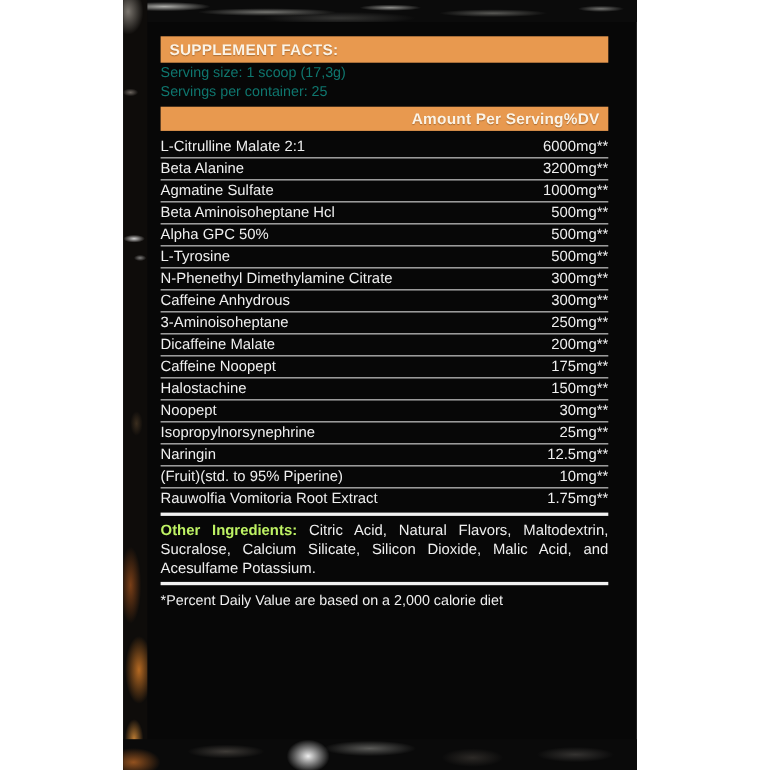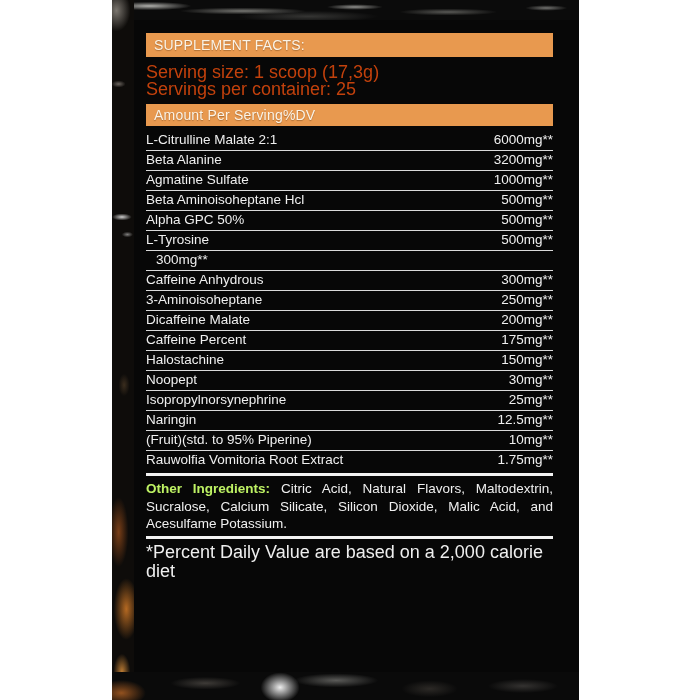--- a/index.html
+++ b/index.html
@@ -47,40 +47,40 @@
       radial-gradient(ellipse 26px 20px at 36% 55%, rgba(250,250,250,.95), transparent 75%),
       radial-gradient(ellipse 60px 10px at 48% 30%, rgba(190,190,185,.45), transparent 70%),
       radial-gradient(ellipse 50px 9px at 20% 40%, rgba(125,118,110,.45), transparent 70%),
       radial-gradient(ellipse 40px 12px at 68% 60%, rgba(95,88,80,.4), transparent 70%),
       radial-gradient(ellipse 34px 18px at 2% 75%, rgba(205,112,40,.7), transparent 72%),
       radial-gradient(ellipse 50px 10px at 88% 50%, rgba(130,125,120,.35), transparent 70%);
   }
   .label{position:absolute;left:34px;top:20px;width:407px;color:var(--body);}
   .bar{
     background:var(--accent);color:var(--bartext);
-    font-weight:normal;font-size:14px;letter-spacing:.2px;
+    font-weight:bold;font-size:14px;letter-spacing:.2px;
     padding:0 8px;text-shadow:0 1px 1px rgba(60,30,0,.35);
   }
   .bar.header{margin-top:13px;height:24px;line-height:24px;}
-  .bar.columns{margin-top:6px;height:22px;line-height:22px;display:flex;justify-content:flex-start;}
-  .serving-block{margin-top:7px;font-size:18px;line-height:17px;color:#c2410c;}
+  .bar.columns{margin-top:6px;height:22px;line-height:22px;display:flex;justify-content:flex-end;}
+  .serving-block{font-size:13px;line-height:17px;color:#0f766e;}
   .rows{margin-top:5px;}
   .row{
     display:flex;justify-content:space-between;align-items:flex-start;
     font-size:13.5px;line-height:18px;padding-bottom:1px;
     border-bottom:1px solid #d9d9d9;
   }
   .row:last-child{border-bottom:none;}
   .row .amount{white-space:nowrap;padding-left:10px;}
   .name-line2:empty{display:none;}
   .name-line2{display:block;}
   .thick-rule{height:3px;background:#f2f2f2;border:none;margin:3px 0 4px 0;}
   .other{font-size:13.5px;line-height:17.5px;text-align:justify;margin:2px 0 3px 0;}
   .other b{color:#bef264;}
-  .footnotes{font-size:18px;line-height:19px;margin-top:1px;}
+  .footnotes{font-size:13px;line-height:19px;margin-top:1px;}
 </style>
 </head>
 <body>
 
 <div id="canvas">
   <div class="photo">
     <div class="texture-top"></div>
     <div class="texture-left"></div>
     <div class="texture-bottom"></div>
 
@@ -117,36 +117,37 @@
         </div>
         <div class="row">
           <span class="name">Alpha GPC 50%</span>
           <span class="amount">500mg**</span>
         </div>
         <div class="row">
           <span class="name">L-Tyrosine</span>
           <span class="amount">500mg**</span>
         </div>
         <div class="row">
+          <span class="name">N-Phenethyl Dimethylamine Citrate</span>
           <span class="amount">300mg**</span>
         </div>
         <div class="row">
           <span class="name">Caffeine Anhydrous</span>
           <span class="amount">300mg**</span>
         </div>
         <div class="row">
           <span class="name">3-Aminoisoheptane</span>
           <span class="amount">250mg**</span>
         </div>
         <div class="row">
           <span class="name">Dicaffeine Malate</span>
           <span class="amount">200mg**</span>
         </div>
         <div class="row">
-          <span class="name">Caffeine Percent</span>
+          <span class="name">Caffeine Noopept</span>
           <span class="amount">175mg**</span>
         </div>
         <div class="row">
           <span class="name">Halostachine</span>
           <span class="amount">150mg**</span>
         </div>
         <div class="row">
           <span class="name">Noopept</span>
           <span class="amount">30mg**</span>
         </div>

